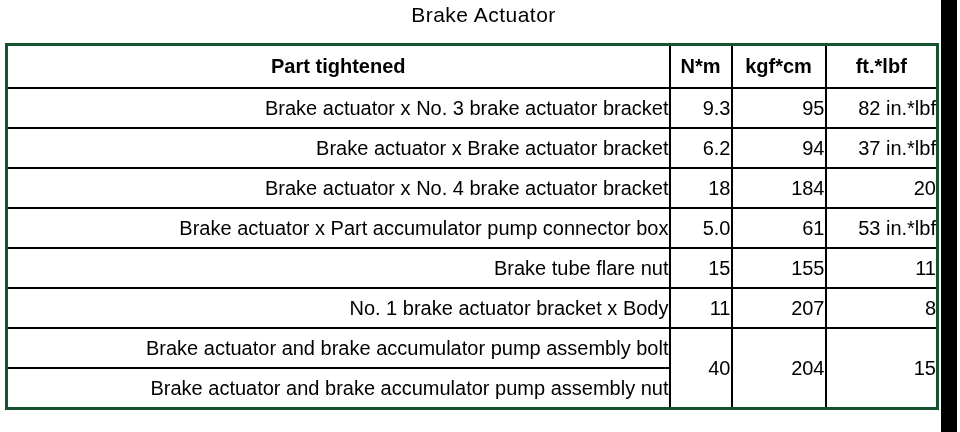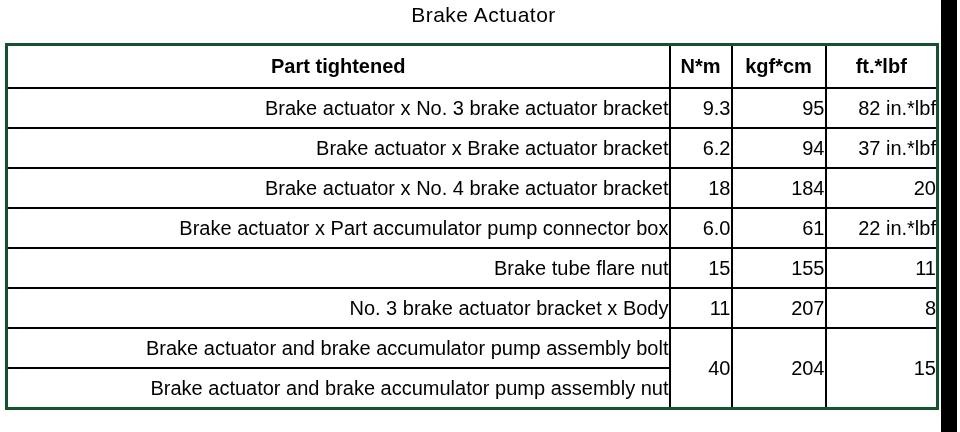--- a/index.html
+++ b/index.html
@@ -101,32 +101,32 @@
       <td>37 in.*lbf</td>
     </tr>
     <tr>
       <td>Brake actuator x No. 4 brake actuator bracket</td>
       <td>18</td>
       <td>184</td>
       <td>20</td>
     </tr>
     <tr>
       <td>Brake actuator x Part accumulator pump connector box</td>
-      <td>6.0</td>
+      <td>5.0</td>
       <td>61</td>
-      <td>22 in.*lbf</td>
+      <td>53 in.*lbf</td>
     </tr>
     <tr>
       <td>Brake tube flare nut</td>
       <td>15</td>
       <td>155</td>
       <td>11</td>
     </tr>
     <tr>
-      <td>No. 3 brake actuator bracket x Body</td>
+      <td>No. 1 brake actuator bracket x Body</td>
       <td>11</td>
       <td>207</td>
       <td>8</td>
     </tr>
     <tr>
       <td>Brake actuator and brake accumulator pump assembly bolt</td>
       <td rowspan="2">40</td>
       <td rowspan="2">204</td>
       <td rowspan="2">15</td>
     </tr>

